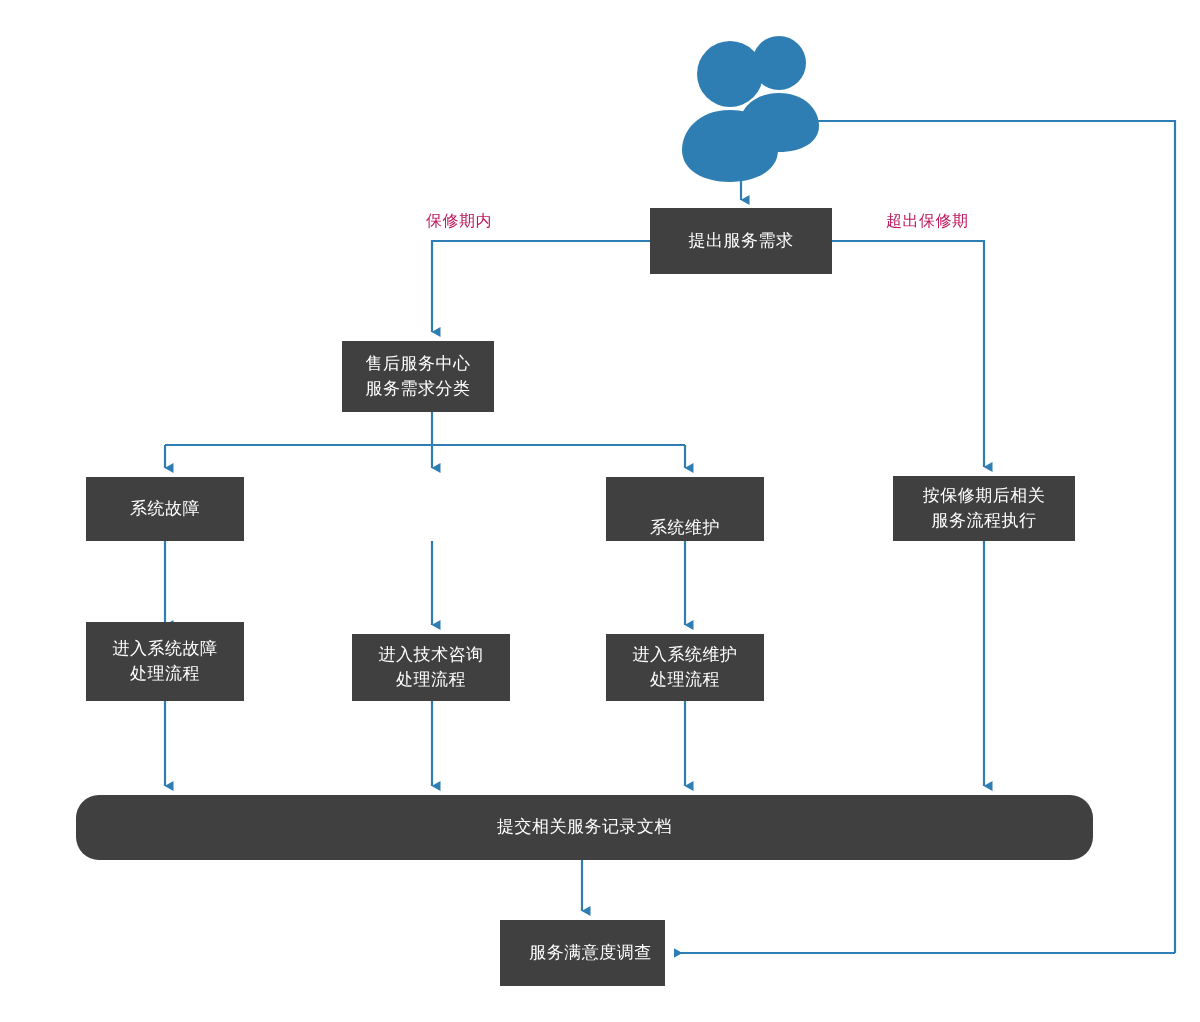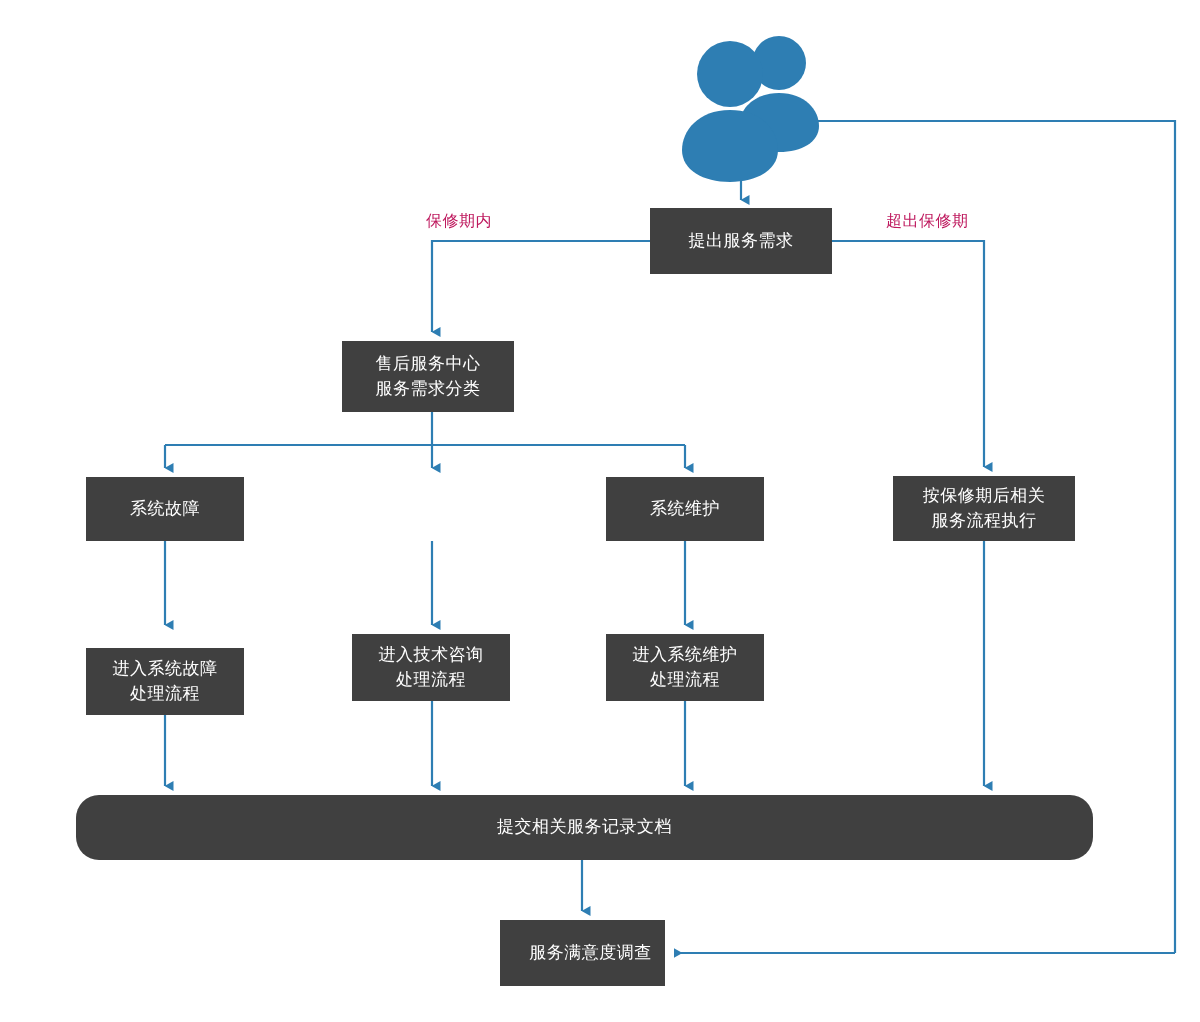--- a/index.html
+++ b/index.html
@@ -105,40 +105,40 @@
       <path d="M779 93 c-26 0 -40 17 -40 33 c0 16 17 26 40 26 c23 0 40 -10 40 -26 c0 -16 -14 -33 -40 -33 z"></path>
       <circle cx="730" cy="74" r="33"></circle>
       <path d="M730 110 c-32 0 -48 21 -48 40 c0 20 21 32 48 32 c27 0 48 -12 48 -32 c0 -19 -16 -40 -48 -40 z"></path>
     </g>
   </svg>
 
   <div class="node" style="left:650px; top:208px; width:182px; height:66px;">
     <span>提出服务需求</span>
   </div>
 
-  <div class="node" style="left:342px; top:341px; width:172px; height:71px;">
+  <div class="node" style="left:342px; top:341px; width:152px; height:71px;">
     <span>售后服务中心
 服务需求分类</span>
   </div>
 
   <div class="node" style="left:86px; top:477px; width:158px; height:64px;">
     <span>系统故障</span>
   </div>
 
 
-  <div class="node" style="left:606px; top:477px; width:158px; height:64px;">
+  <div class="node" style="left:606px; top:477px; width:158px; height:64px;align-items:flex-end;">
     <span>系统维护</span>
   </div>
 
   <div class="node" style="left:893px; top:476px; width:182px; height:65px;">
     <span>按保修期后相关
 服务流程执行</span>
   </div>
 
-  <div class="node" style="left:86px; top:648px; width:158px; height:67px;">
+  <div class="node" style="left:86px; top:622px; width:158px; height:79px;">
     <span>进入系统故障
 处理流程</span>
   </div>
 
   <div class="node" style="left:352px; top:634px; width:158px; height:67px;justify-content:center;">
     <span>进入技术咨询
 处理流程</span>
   </div>
 
   <div class="node" style="left:606px; top:634px; width:158px; height:67px;">

